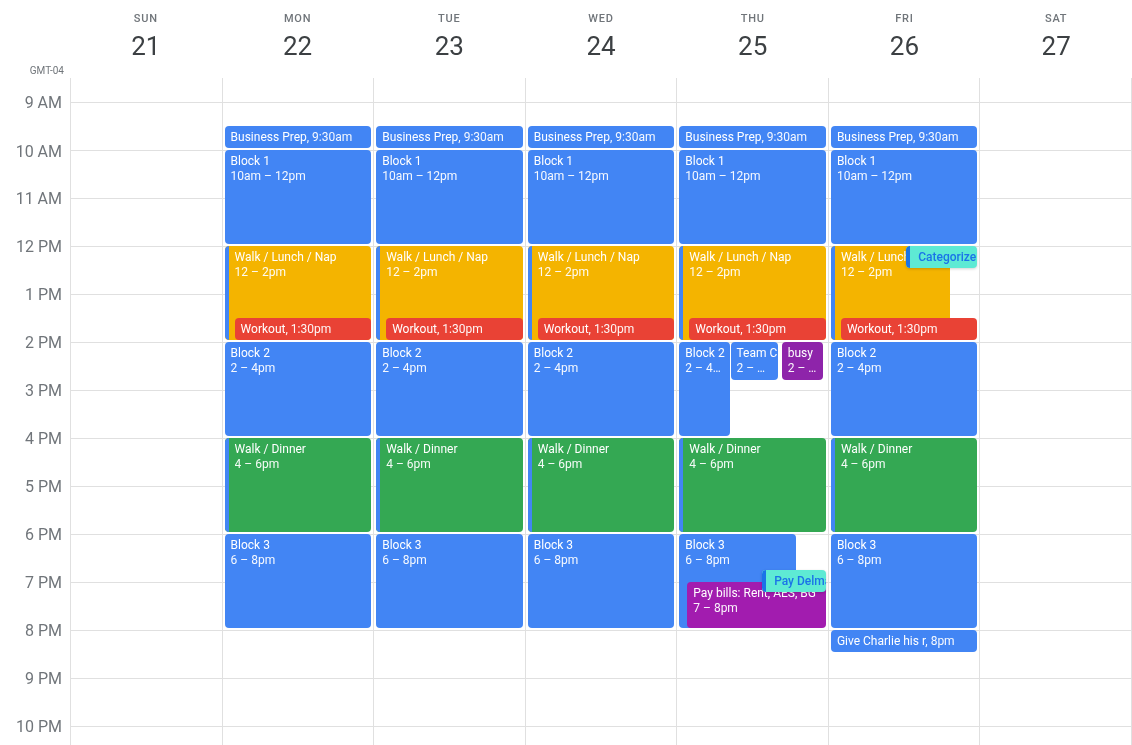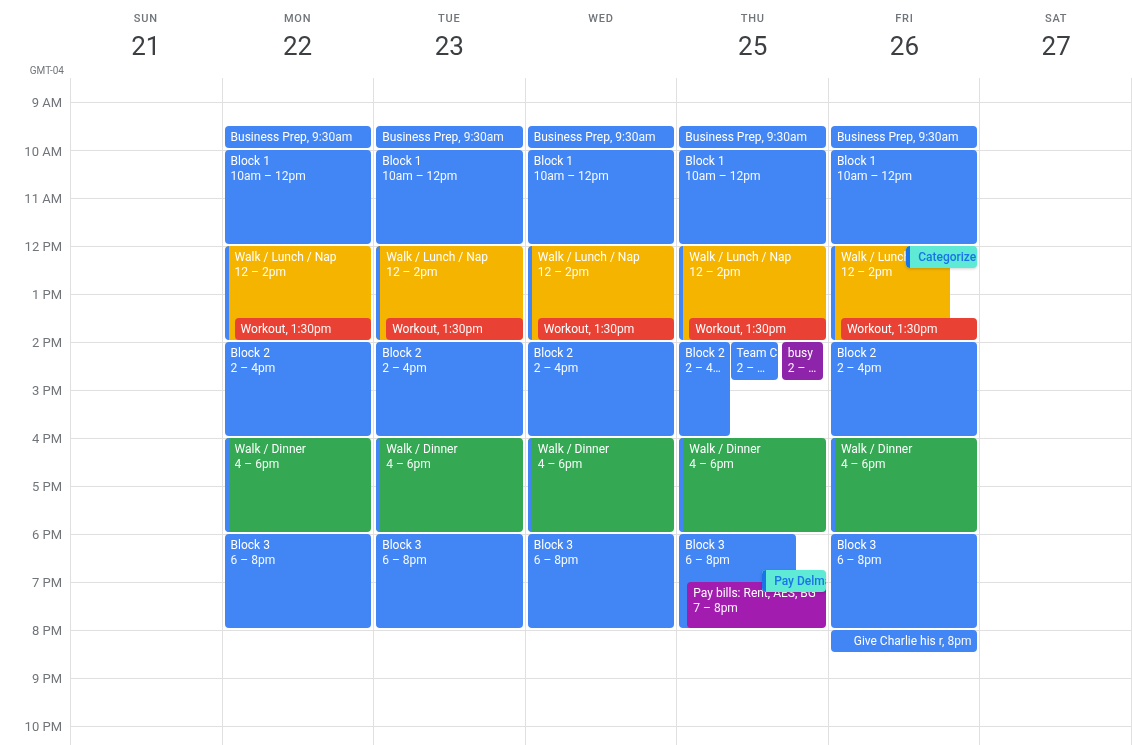--- a/index.html
+++ b/index.html
@@ -50,21 +50,21 @@
     display: flex;
   }
   .time-gutter {
     width: 70px;
     position: relative;
     flex: none;
   }
   .hour-label {
     position: absolute;
     right: 8px;
-    font-size: 13px;
+    font-size: 16px;
     color: #70757a;
     transform: translateY(-50%);
     white-space: nowrap;
   }
   .cols {
     flex: 1;
     display: flex;
     position: relative;
   }
   .col {
@@ -138,20 +138,21 @@
       <div class="day-head">
         <div class="day-name">MON</div>
         <div class="day-num">22</div>
       </div>
       <div class="day-head">
         <div class="day-name">TUE</div>
         <div class="day-num">23</div>
       </div>
       <div class="day-head">
         <div class="day-name">WED</div>
+        <div class="day-num">24</div>
       </div>
       <div class="day-head">
         <div class="day-name">THU</div>
         <div class="day-num">25</div>
       </div>
       <div class="day-head">
         <div class="day-name">FRI</div>
         <div class="day-num">26</div>
       </div>
       <div class="day-head">
@@ -238,19 +239,19 @@
         </div>
         <div class="col">
           <div class="event compact" style="top: 48px; height: 22px; left: calc(0% + 2px); right: calc(0% + 2px); background: rgb(66, 133, 244);"><span class="title">Business Prep</span><span class="time">9:30am</span></div>
           <div class="event" style="top: 72px; height: 94px; left: calc(0% + 2px); right: calc(0% + 2px); background: rgb(66, 133, 244);"><span class="title">Block 1</span><div class="time">10am – 12pm</div></div>
           <div class="event" style="top: 168px; height: 94px; left: calc(0% + 2px); right: calc(18% + 2px); background: rgb(244, 180, 0); padding-left: 10px;"><div class="bar-left" style="background: rgb(66, 133, 244);"></div><span class="title">Walk / Lunch / Nap</span><div class="time">12 – 2pm</div></div>
           <div class="event chip" style="top: 168px; height: 22px; left: calc(50% + 2px); right: calc(0% + 2px); z-index: 7;"><div class="bar-left"></div><span class="title">Categorize</span></div>
           <div class="event compact" style="top: 240px; height: 22px; left: calc(0% + 12px); right: calc(0% + 2px); z-index: 5; background: rgb(233, 66, 53);"><span class="title">Workout</span><span class="time">1:30pm</span></div>
           <div class="event" style="top: 264px; height: 94px; left: calc(0% + 2px); right: calc(0% + 2px); background: rgb(66, 133, 244);"><span class="title">Block 2</span><div class="time">2 – 4pm</div></div>
           <div class="event" style="top: 360px; height: 94px; left: calc(0% + 2px); right: calc(0% + 2px); background: rgb(52, 168, 83); padding-left: 10px;"><div class="bar-left" style="background: rgb(66, 133, 244);"></div><span class="title">Walk / Dinner</span><div class="time">4 – 6pm</div></div>
           <div class="event" style="top: 456px; height: 94px; left: calc(0% + 2px); right: calc(0% + 2px); background: rgb(66, 133, 244);"><span class="title">Block 3</span><div class="time">6 – 8pm</div></div>
-          <div class="event compact" style="top: 552px; height: 22px; left: calc(0% + 2px); right: calc(0% + 2px); background: rgb(66, 133, 244); text-align: right;"><span class="title">Give Charlie his r</span><span class="time">8pm</span></div>
+          <div class="event compact" style="top: 552px; height: 22px; left: calc(0% + 2px); right: calc(0% + 2px); background: rgb(66, 133, 244);"><span class="title">Give Charlie his r</span><span class="time">8pm</span></div>
         </div>
         <div class="col"></div>
       </div>
   </div>
 
 </div>
 
 </body></html>

